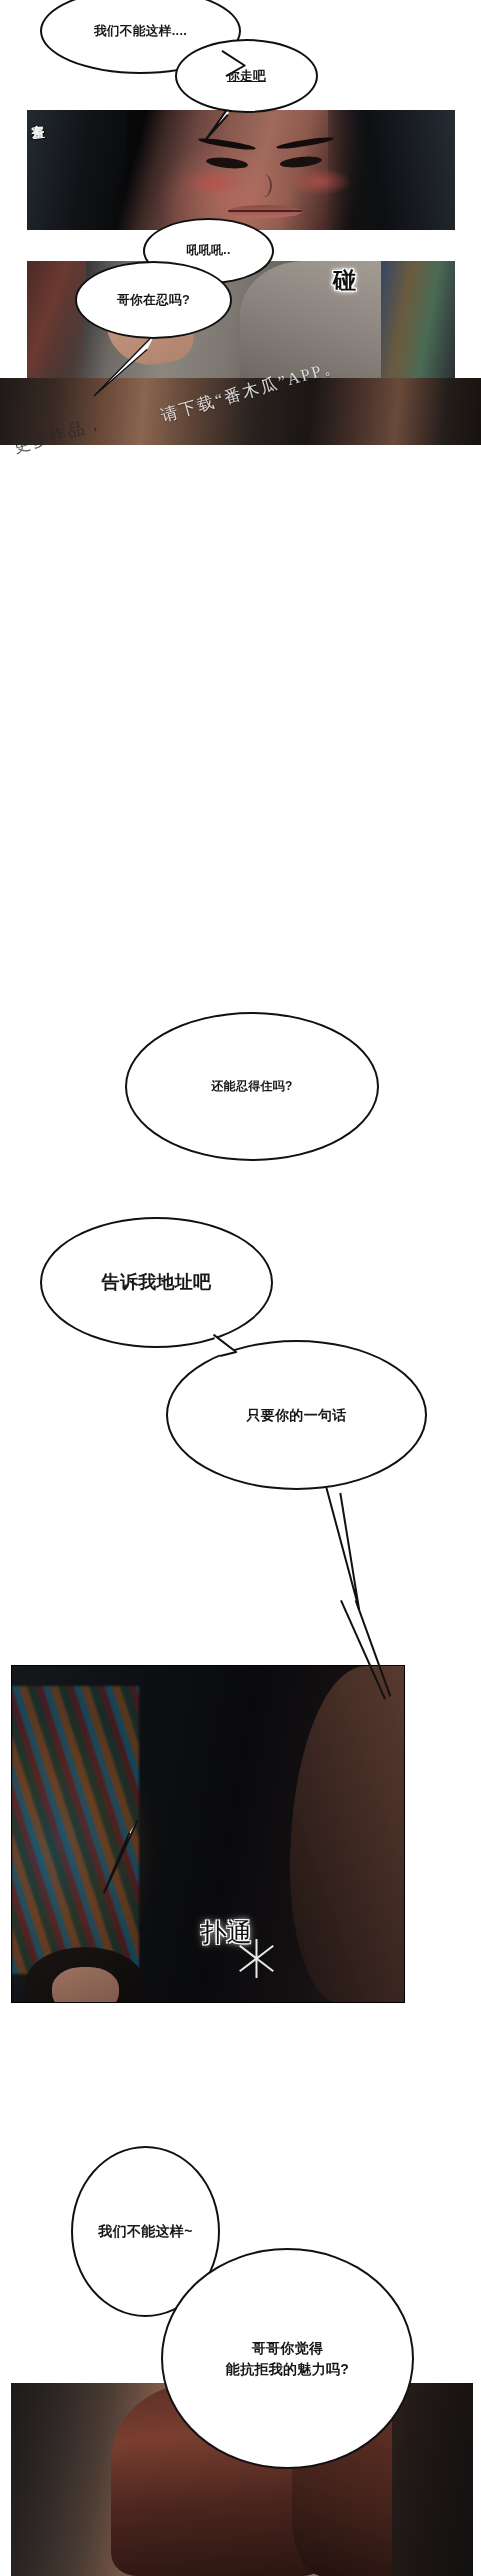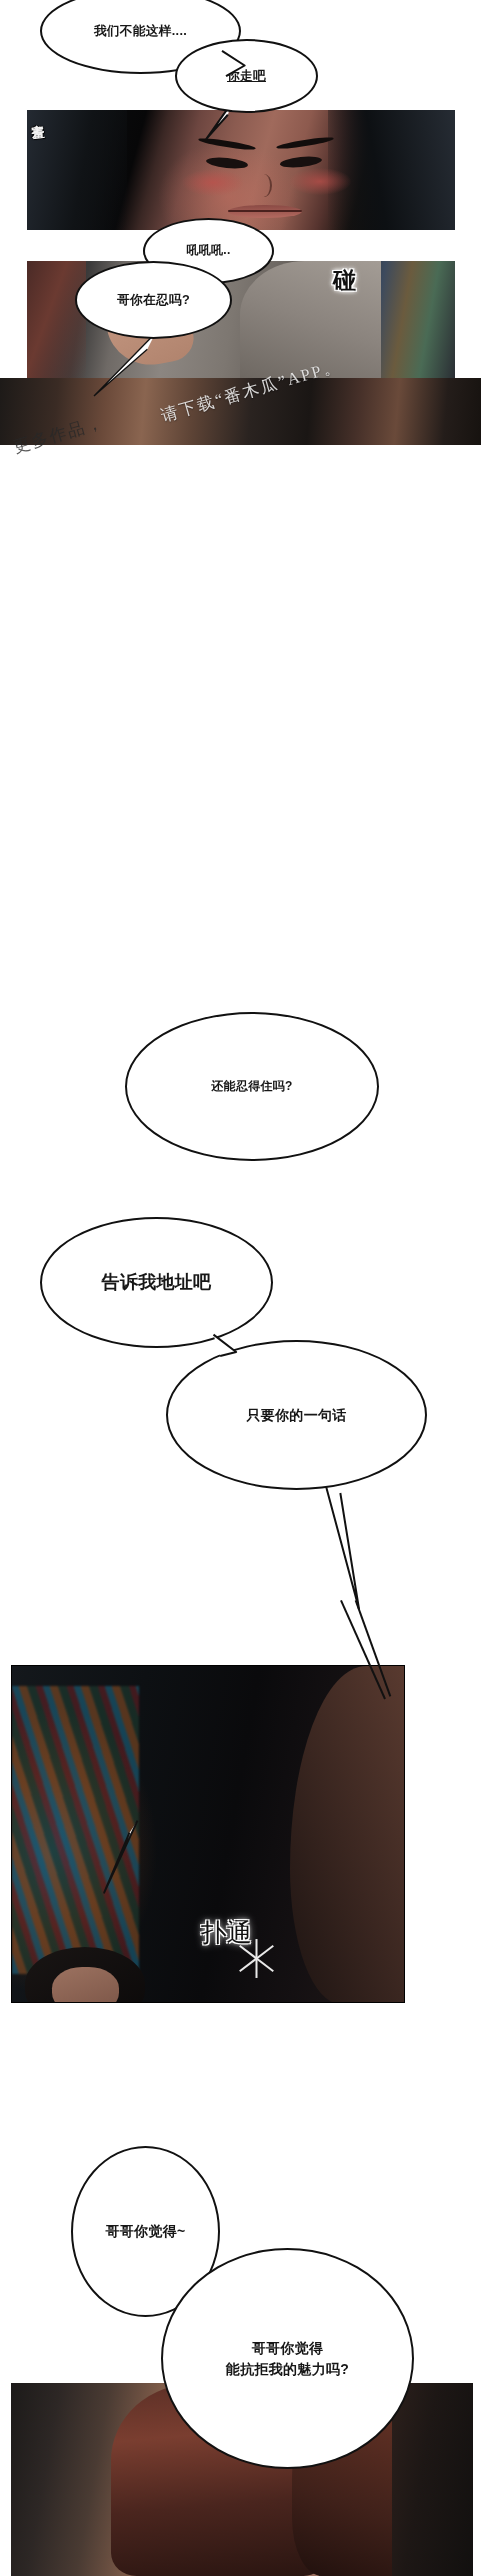--- a/index.html
+++ b/index.html
@@ -324,21 +324,21 @@
   <div id="sfx-putong">扑通</div>
   <svg id="sfx-sparkle" viewBox="0 0 70 70">
     <g stroke="#e9e9e9" stroke-width="3" fill="none">
       <line x1="10" y1="16" x2="60" y2="54"></line>
       <line x1="60" y1="16" x2="10" y2="54"></line>
       <line x1="35" y1="6" x2="35" y2="64"></line>
     </g>
   </svg>
 
   <div class="bubble" style="left:71px; top:2146px; width:149px; height:171px; font-size:14px;">
-    <span class="txt">哥哥你觉得~</span>
+    <span class="txt">我们不能这样~</span>
   </div>
 
   <div class="bubble" style="left:161px; top:2248px; width:253px; height:221px; font-size:14px;">
     <span class="txt">哥哥你觉得
 能抗拒我的魅力吗?</span>
   </div>
 
   <div class="panel" id="panel5">
     <div class="bg"></div>
     <div class="skin"></div>

